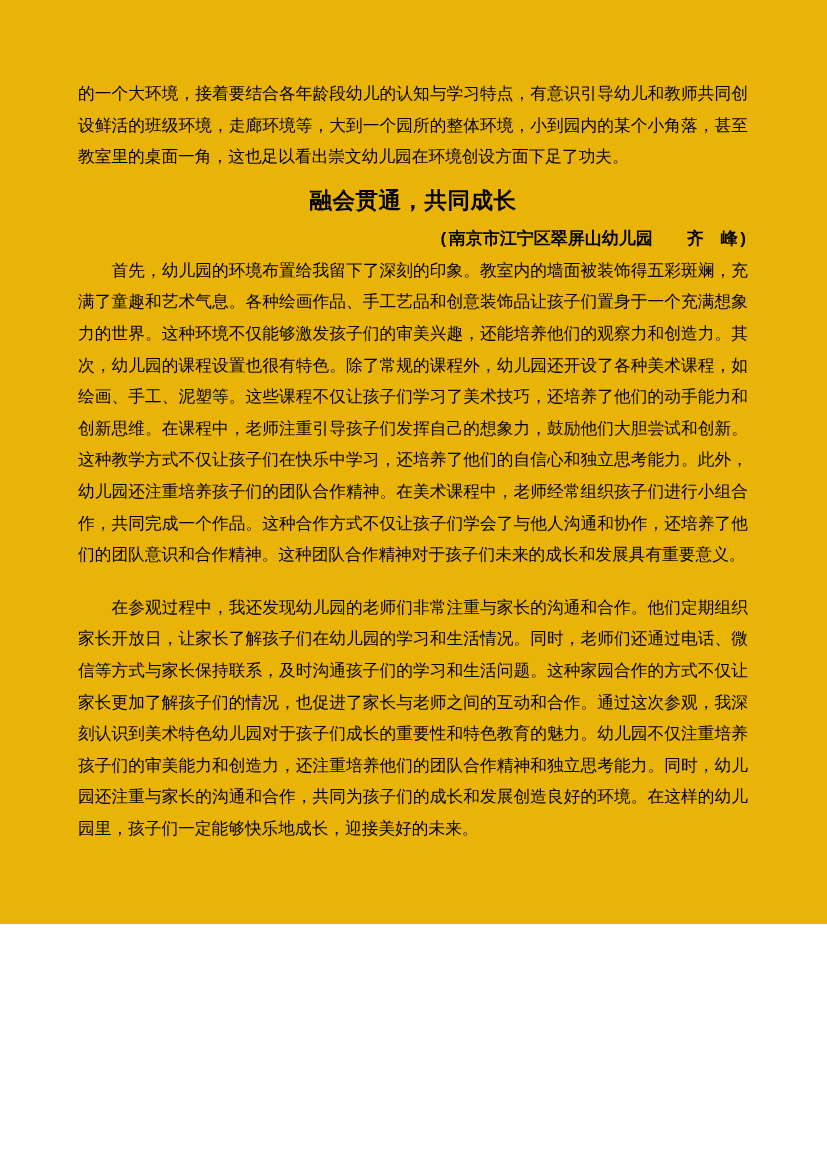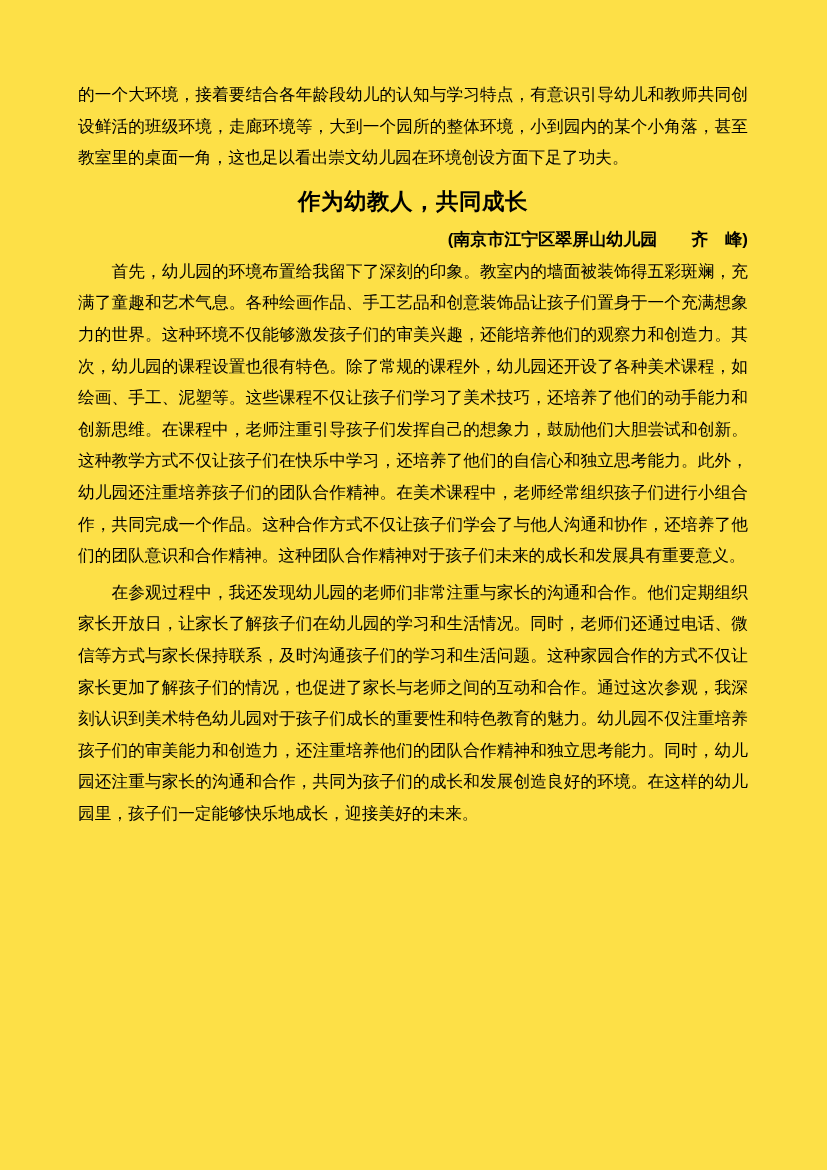--- a/index.html
+++ b/index.html
@@ -3,24 +3,24 @@
 <meta charset="utf-8">
 <style>
   html, body {
     margin: 0;
     padding: 0;
     background: #ffffff;
   }
   .page {
     position: relative;
     width: 827px;
-    height: 1170px;
-    background: #fde047;
+    height: 924px;
+    background: #eab308;
     overflow: hidden;
-    font-family: Liberation Sans, sans-serif;
+    font-family: Liberation Mono, monospace;
     color: #000000;
   }
   .content {
     position: absolute;
     left: 78px;
     top: 79px;
     width: 670px;
   }
   p.body {
     margin: 0;
@@ -28,21 +28,21 @@
     line-height: 31.6px;
     text-align: justify;
     text-justify: inter-ideograph;
     letter-spacing: 0;
     word-break: break-all;
   }
   p.body.indent {
     text-indent: 2em;
   }
   p.body.gap-before {
-    margin-top: 5px;
+    margin-top: 21px;
   }
   h1.title {
     margin: 6px 0 0 0;
     font-size: 22.5px;
     font-weight: bold;
     line-height: 44px;
     text-align: center;
     letter-spacing: 0.5px;
   }
   .byline {
@@ -55,21 +55,21 @@
 </style>
 </head>
 <body>
 
 <div class="page">
   <div class="content">
 
     <p class="body">的一个大环境，接着要结合各年龄段幼儿的认知与学习特点，有意识引导幼儿和教师共同创设鲜活的班级环境，走廊环境等，大到一个园所的整体环境，小到园内的某个小角落，甚至教室里的桌面一角，这也足以看出崇文幼儿园在环境创设方面下足了功夫。</p>
 
 
-    <h1 class="title">作为幼教人，共同成长</h1>
+    <h1 class="title">融会贯通，共同成长</h1>
 
     <div class="byline">(南京市江宁区翠屏山幼儿园　　齐　峰)</div>
 
 
     <p class="body indent">首先，幼儿园的环境布置给我留下了深刻的印象。教室内的墙面被装饰得五彩斑斓，充满了童趣和艺术气息。各种绘画作品、手工艺品和创意装饰品让孩子们置身于一个充满想象力的世界。这种环境不仅能够激发孩子们的审美兴趣，还能培养他们的观察力和创造力。其次，幼儿园的课程设置也很有特色。除了常规的课程外，幼儿园还开设了各种美术课程，如绘画、手工、泥塑等。这些课程不仅让孩子们学习了美术技巧，还培养了他们的动手能力和创新思维。在课程中，老师注重引导孩子们发挥自己的想象力，鼓励他们大胆尝试和创新。这种教学方式不仅让孩子们在快乐中学习，还培养了他们的自信心和独立思考能力。此外，幼儿园还注重培养孩子们的团队合作精神。在美术课程中，老师经常组织孩子们进行小组合作，共同完成一个作品。这种合作方式不仅让孩子们学会了与他人沟通和协作，还培养了他们的团队意识和合作精神。这种团队合作精神对于孩子们未来的成长和发展具有重要意义。</p>
 
     <p class="body indent gap-before">在参观过程中，我还发现幼儿园的老师们非常注重与家长的沟通和合作。他们定期组织家长开放日，让家长了解孩子们在幼儿园的学习和生活情况。同时，老师们还通过电话、微信等方式与家长保持联系，及时沟通孩子们的学习和生活问题。这种家园合作的方式不仅让家长更加了解孩子们的情况，也促进了家长与老师之间的互动和合作。通过这次参观，我深刻认识到美术特色幼儿园对于孩子们成长的重要性和特色教育的魅力。幼儿园不仅注重培养孩子们的审美能力和创造力，还注重培养他们的团队合作精神和独立思考能力。同时，幼儿园还注重与家长的沟通和合作，共同为孩子们的成长和发展创造良好的环境。在这样的幼儿园里，孩子们一定能够快乐地成长，迎接美好的未来。</p>
 
   </div>
 </div>

